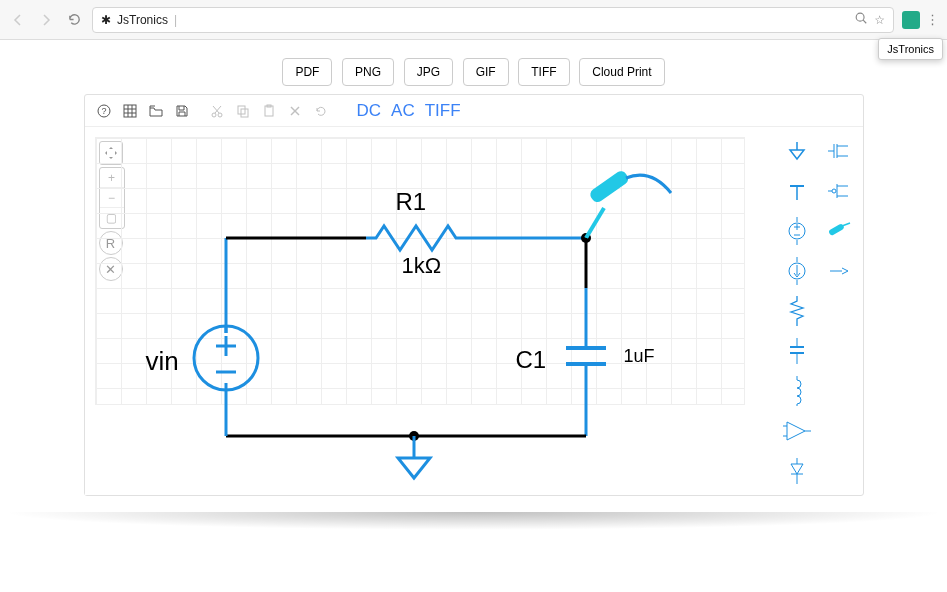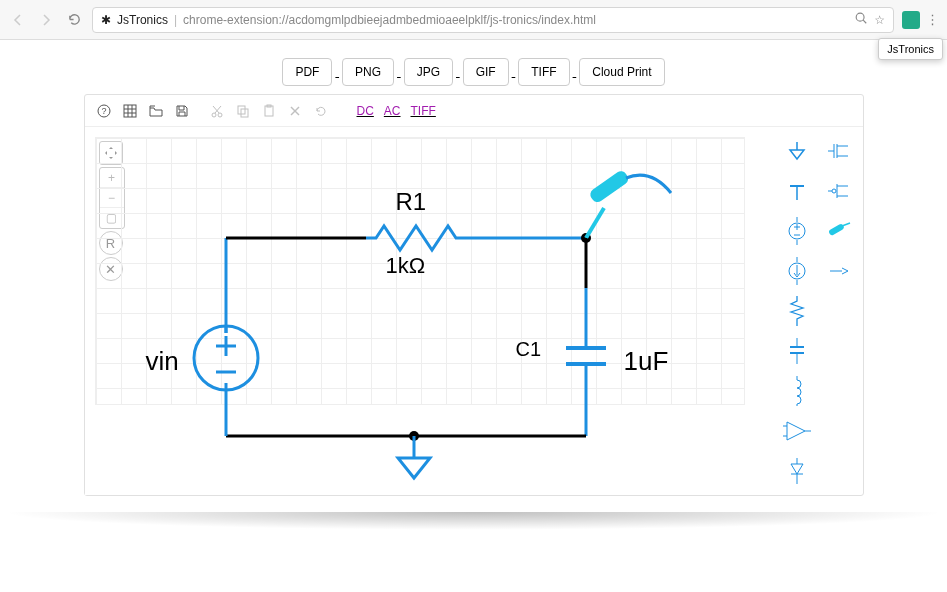--- a/index.html
+++ b/index.html
@@ -6,29 +6,29 @@
   body { font-family: "Helvetica Neue", Arial, sans-serif; font-size: 13px; background: #fff; width: 947px; height: 592px; overflow: hidden; }
   .browser-chrome { height: 40px; border-bottom: 1px solid #ddd; display: flex; align-items: center; padding: 0 8px; gap: 8px; background: #f7f7f7; box-shadow: 0 2px 8px rgba(0,0,0,0.08); position: relative; }
   .nav-icon { width: 20px; height: 20px; display: flex; align-items: center; justify-content: center; color: #888; cursor: pointer; }
   .nav-disabled { color: #ccc; }
   .address-bar { flex: 1; height: 26px; border-radius: 4px; background: #fff; border: 1px solid #d6d6d6; display: flex; align-items: center; padding: 0 8px; gap: 6px; font-size: 12px; color: #222; }
   .addr-name { color: #222; font-weight: 500; }
   .addr-sep { color: #bbb; }
   .addr-url { color: #888; }
   .right-icons { display: flex; gap: 6px; align-items: center; }
   .ext-badge { position: absolute; right: 4px; top: 38px; background: #fff; border: 1px solid #ccc; box-shadow: 0 2px 6px rgba(0,0,0,0.2); padding: 4px 8px; font-size: 11px; border-radius: 3px; z-index: 10; }
-  .content { position: relative; height: 550px; background: #fff; text-decoration: underline; }
+  .content { position: relative; height: 550px; background: #fff; }
   .export-bar { text-align: center; padding: 18px 0 8px; }
   .export-btn { display: inline-block; border: 1px solid #ccc; border-radius: 4px; padding: 6px 12px; font-size: 12px; margin: 0 3px; background: #fff; cursor: pointer; }
   .editor-frame { margin: 0 auto; width: 780px; border: 1px solid #e0e0e0; border-radius: 3px; background: #fff; }
   .toolbar { height: 32px; display: flex; align-items: center; padding: 0 10px; gap: 8px; border-bottom: 1px solid #eee; font-size: 12px; color: #333; }
   .toolbar .tb-icon { width: 18px; height: 18px; display: flex; align-items: center; justify-content: center; color: #555; cursor: pointer; }
   .toolbar .tb-disabled { color: #c0c0c0; }
   .toolbar .tb-sep { width: 1px; }
-  .sim-mode { font-size: 12px; color: #a21caf; cursor: pointer; padding: 0 1px; }
+  .sim-mode { font-size: 17px; color: #3b82f6; cursor: pointer; padding: 0 1px; }
   .workspace-row { display: flex; }
   .canvas-wrap { flex: 1; padding: 10px 10px 20px 10px; position: relative; background: #fff; }
   .canvas-area { width: 650px; height: 268px; position: relative; background-image: linear-gradient(to right, #eee 1px, transparent 1px), linear-gradient(to bottom, #eee 1px, transparent 1px); background-size: 25px 25px; border: 1px solid #eee; }
   .canvas-controls { position: absolute; left: 14px; top: 14px; display: flex; flex-direction: column; gap: 2px; }
   .cc-box { width: 24px; height: 24px; border: 1px solid #ccc; background: #fff; border-radius: 3px; display: flex; align-items: center; justify-content: center; color: #999; cursor: pointer; font-size: 13px; }
   .cc-stack { border: 1px solid #ccc; border-radius: 3px; display: flex; flex-direction: column; }
   .cc-stack .cc-cell { width: 24px; height: 20px; display: flex; align-items: center; justify-content: center; border-bottom: 1px solid #eee; color: #bbb; font-size: 12px; }
   .cc-stack .cc-cell:last-child { border-bottom: none; }
   .palette { width: 90px; padding: 10px 6px; display: grid; grid-template-columns: 1fr 1fr; gap: 12px 6px; align-content: start; }
   .pal-item { height: 28px; display: flex; align-items: center; justify-content: center; cursor: pointer; color: #1d8fe0; }
@@ -51,21 +51,20 @@
   </div>
   <div class="nav-icon">
     <svg width="15" height="15" viewBox="0 0 16 16">
         <path d="M3 8a5 5 0 1 1 1.5 3.5M3 8V4M3 8h4" stroke="currentColor" stroke-width="1.4" fill="none"></path>
       </svg>
   </div>
   <div class="address-bar">
     <span>✱</span>
     <span class="addr-name">JsTronics</span>
     <span class="addr-sep">|</span>
-    <span class="addr-url">chrome-extension://acdomgmlpdbieejadmbedmioaeelpklf/js-tronics/index.html</span>
     <span style="flex:1"></span>
     <span style="color:#888">
       <svg width="14" height="14" viewBox="0 0 16 16">
           <circle cx="7" cy="7" r="4.5" stroke="currentColor" fill="none" stroke-width="1.3"></circle>
           <line x1="10.5" y1="10.5" x2="14" y2="14" stroke="currentColor" stroke-width="1.3"></line>
         </svg>
     </span>
     <span style="color:#888">☆</span>
   </div>
   <div class="right-icons">
@@ -212,24 +211,24 @@
             </g>
             <path d="M130 188 L130 195" stroke="#1d8fe0" stroke-width="3" fill="none"></path>
 
             <g>
               <line x1="318" y1="298" x2="318" y2="320" stroke="#1d8fe0" stroke-width="3"></line>
               <path d="M302 320 L334 320 L318 340 Z" stroke="#1d8fe0" stroke-width="3" fill="none"></path>
             </g>
           </svg>
 
           <div class="circuit-label" style="left:300px; top:50px; font-size:24px">R1</div>
-          <div class="circuit-label" style="left:290px; top:115px; font-size:22px">1kΩ</div>
+          <div class="circuit-label" style="left:306px; top:115px; font-size:22px">1kΩ</div>
           <div class="circuit-label" style="left:50px; top:208px; font-size:26px">vin</div>
-          <div class="circuit-label" style="left:420px; top:200px; font-size:20px">C1</div>
-          <div class="circuit-label" style="left:528px; top:208px; font-size:26px">1uF</div>
+          <div class="circuit-label" style="left:420px; top:208px; font-size:24px">C1</div>
+          <div class="circuit-label" style="left:528px; top:208px; font-size:18px">1uF</div>
         </div>
       </div>
 
       <div class="palette">
         <div class="pal-item">
             <svg width="24" height="24" viewBox="0 0 24 24">
               <line x1="12" y1="3" x2="12" y2="11" stroke="currentColor" stroke-width="1.5"></line>
               <path d="M5 11 L19 11 L12 20 Z" stroke="currentColor" fill="none" stroke-width="1.5"></path>
             </svg>
           </div>

